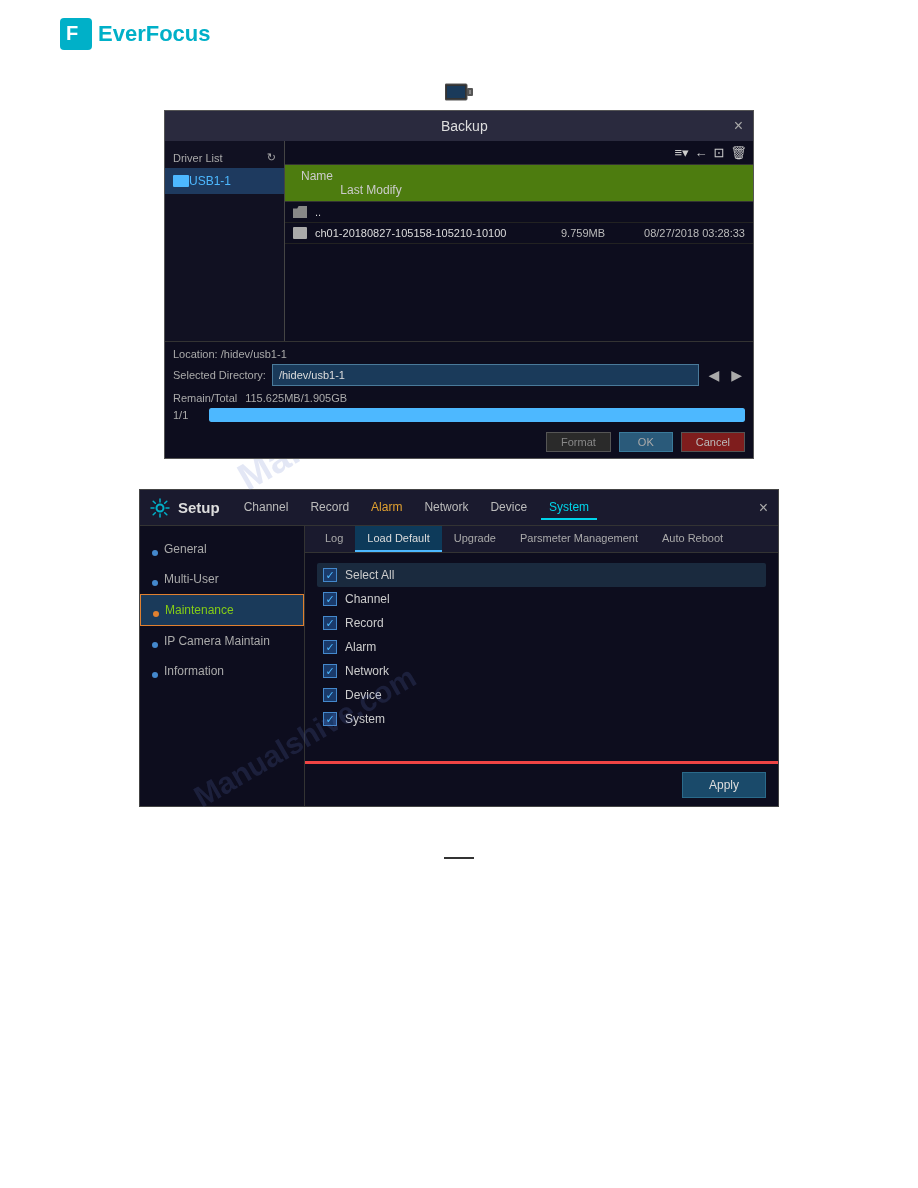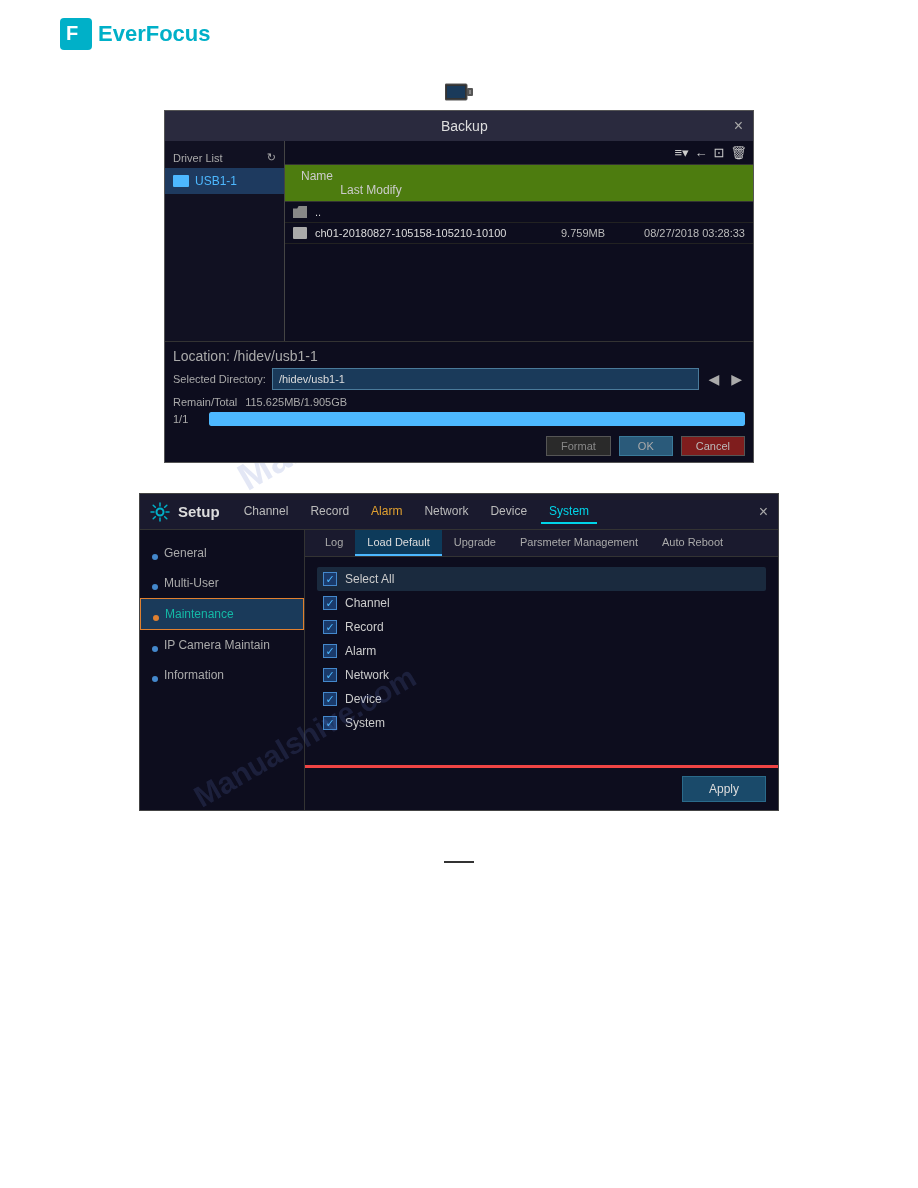--- a/index.html
+++ b/index.html
@@ -84,21 +84,20 @@
       display: flex;
       align-items: center;
       justify-content: space-between;
     }
     .driver-item {
       padding: 6px 8px;
       background: #1e3a5f;
       color: #4db8ff;
       display: flex;
       align-items: center;
-      gap: 6px;
       cursor: pointer;
     }
     .driver-icon {
       width: 16px;
       height: 12px;
       background: #4db8ff;
       display: inline-block;
       border-radius: 1px;
     }
     .file-panel {
@@ -157,21 +156,21 @@
       border-radius: 1px;
     }
     .file-row-name { flex: 1; color: #ddd; font-size: 11px; }
     .file-row-size { width: 70px; color: #bbb; font-size: 11px; text-align: right; }
     .file-row-date { width: 140px; color: #bbb; font-size: 11px; text-align: right; }
     .backup-footer {
       padding: 6px 8px;
       border-top: 1px solid #333;
       background: #0d0d1e;
     }
-    .location-line { color: #aaa; font-size: 14px; margin-bottom: 4px; }
+    .location-line { color: #aaa; font-size: 11px; margin-bottom: 4px; }
     .selected-dir-row {
       display: flex;
       align-items: center;
       gap: 6px;
       margin-bottom: 6px;
     }
     .selected-dir-label { color: #aaa; font-size: 11px; white-space: nowrap; }
     .selected-dir-input {
       flex: 1;
       background: #1a3a5a;
@@ -301,21 +300,21 @@
       align-items: flex-end;
       padding: 8px 12px;
       cursor: pointer;
       color: #aaa;
       font-size: 12px;
       gap: 6px;
     }
     .sidebar-item.active {
       background: #1a3a5a;
       border: 1px solid #e08030;
-      color: #14b8a6;
+      color: #84cc16;
     }
     .sidebar-dot {
       width: 6px;
       height: 6px;
       border-radius: 50%;
       background: #555;
       flex-shrink: 0;
     }
     .sidebar-dot.orange { background: #e08030; }
     .sidebar-dot.blue { background: #4488cc; }

